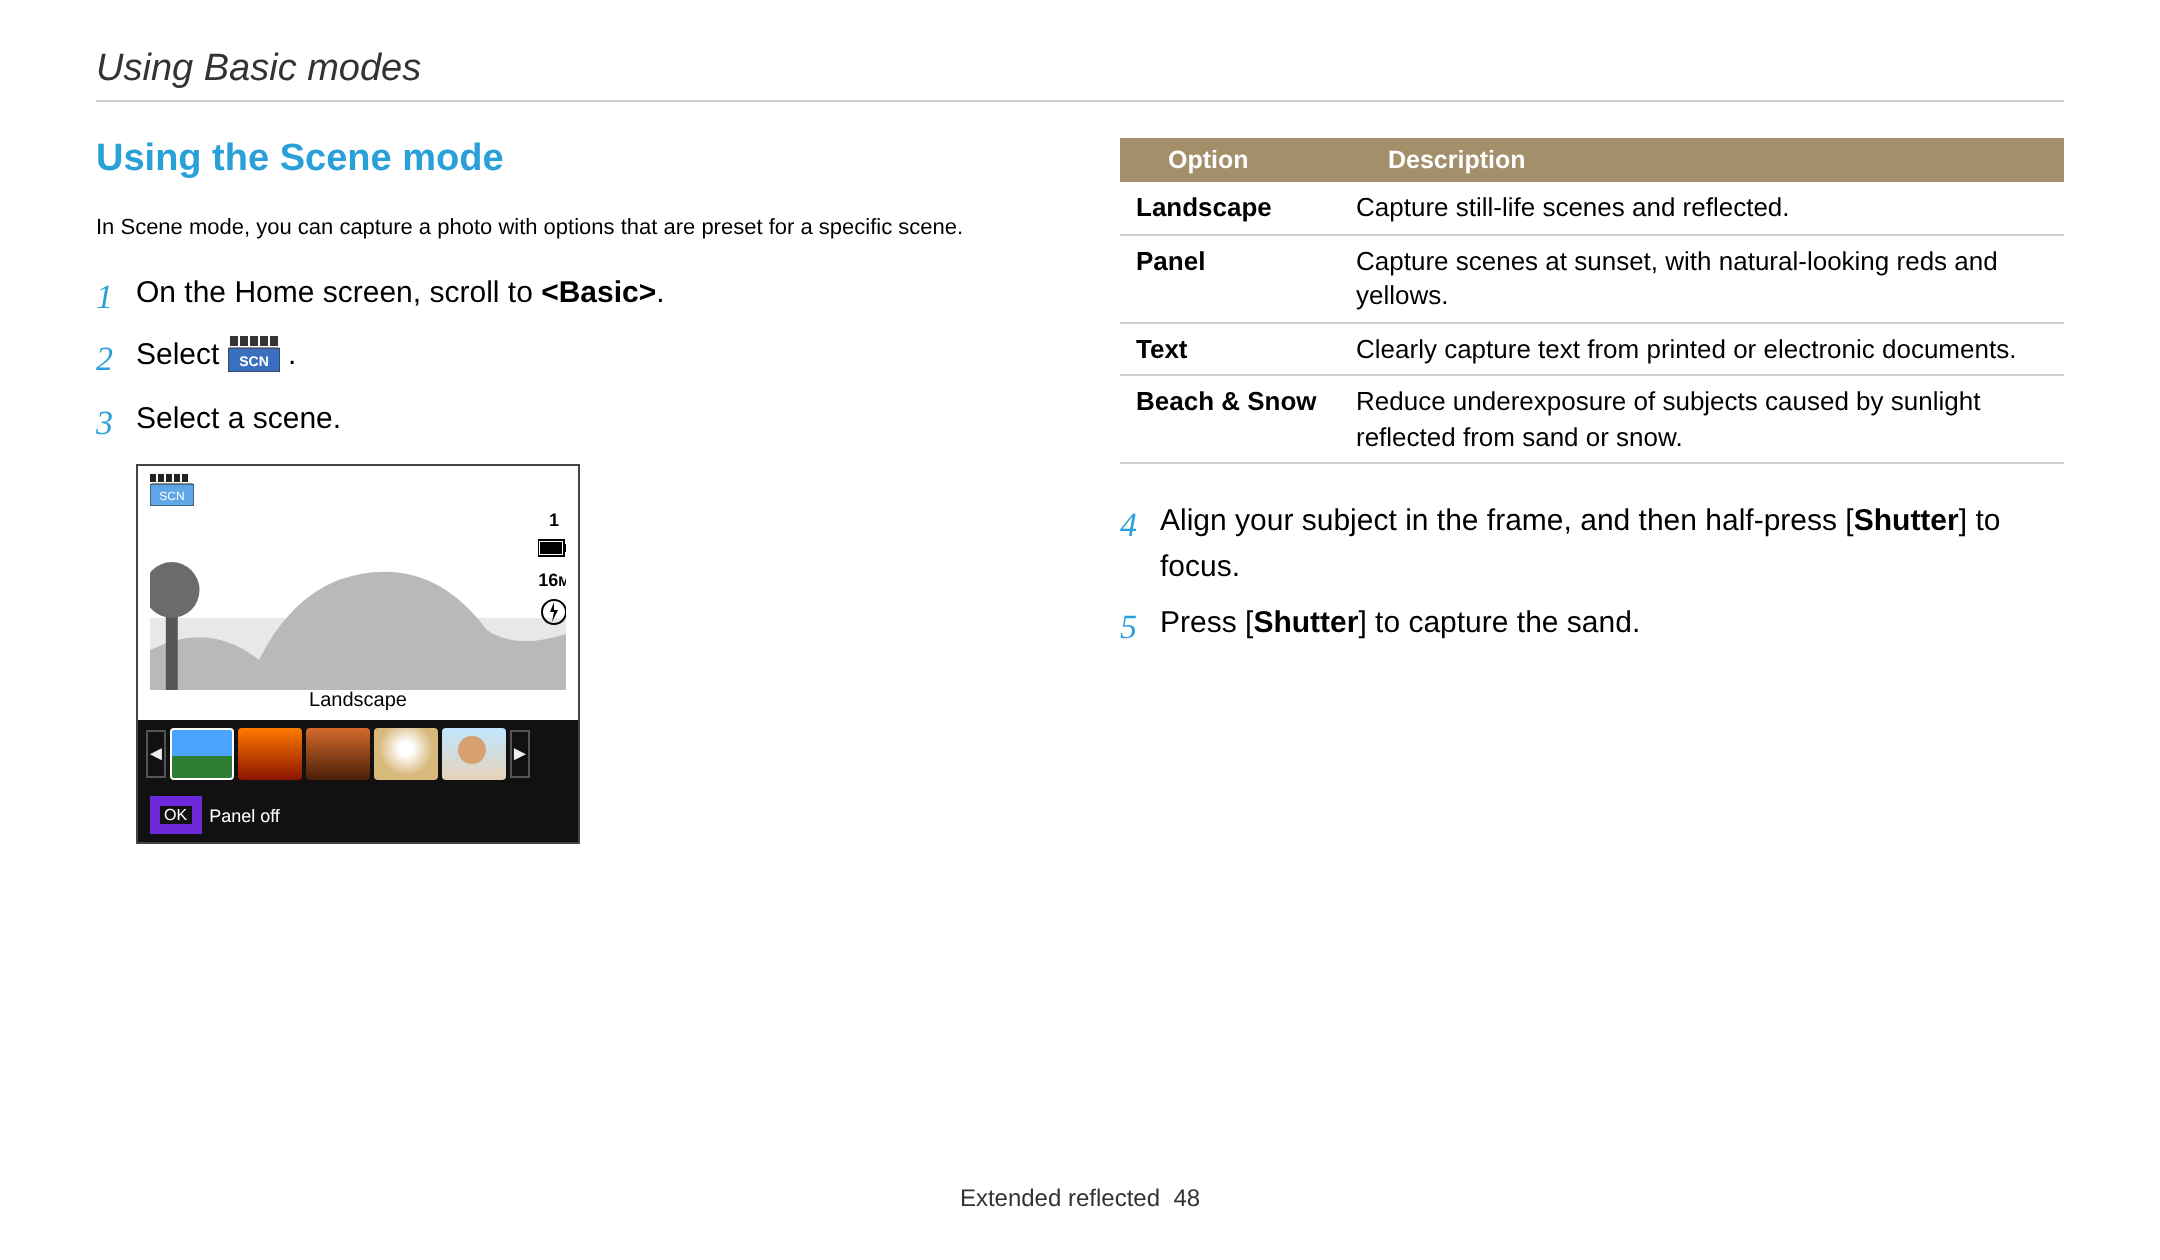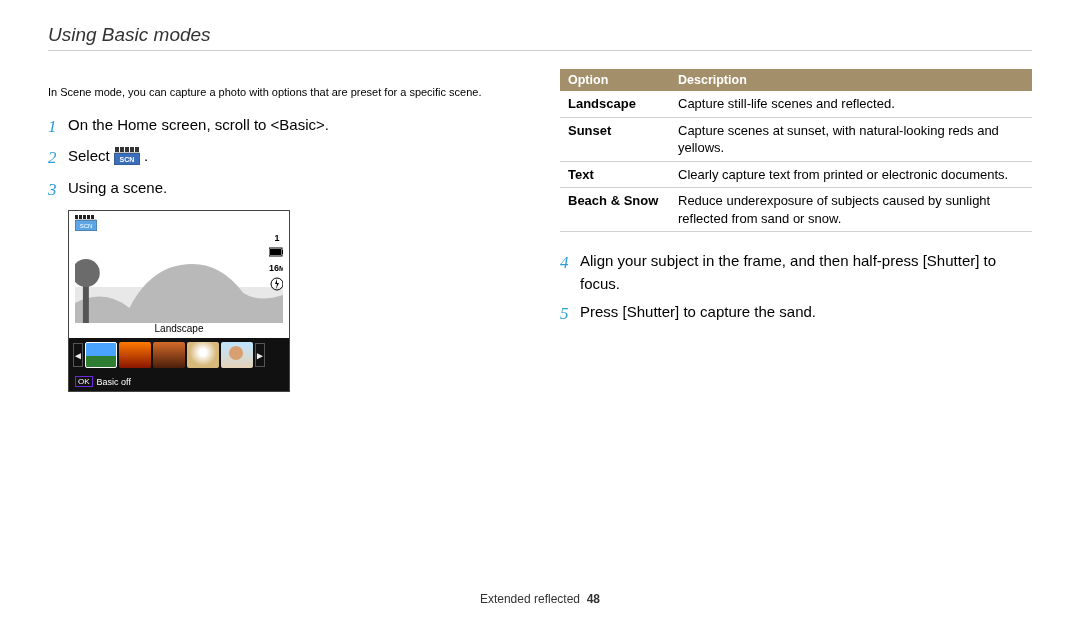--- a/index.html
+++ b/index.html
@@ -54,21 +54,21 @@
   .step-num {
     font-style: italic;
     color: #29a0d8;
     font-weight: 400;
     font-size: 17px;
     width: 20px;
     flex-shrink: 0;
     font-family: Georgia, serif;
   }
   .step-text { flex: 1; }
-  .step-text b { font-weight: 400; }
+  .step-text b { font-weight: 700; }
   .scn-icon {
     display: inline-block;
     width: 26px;
     height: 18px;
     vertical-align: -4px;
   }
   .screenshot-box {
     margin-left: 20px;
     margin-top: 8px;
     width: 222px;
@@ -108,72 +108,73 @@
   .sb-thumb {
     width:32px; height:26px; border-radius:2px;
   }
   .sb-bottom {
     background:#111; color:#fff;
     font-size:9px;
     padding:4px 6px;
     display:flex; align-items:center; gap:4px;
   }
   .ok-box {
-    border:1px solid #6d28d9;
+    border:5px solid #6d28d9;
     padding:0 2px;
     font-size:8px;
   }
   
   table.opt {
     width: 100%;
     border-collapse: collapse;
     font-size: 13px;
   }
   table.opt th {
     text-align: left;
     background: #a38f6a;
     color: #fff;
     font-weight: 600;
-    padding: 4px 8px;
+    padding: 4px 24px;
     font-size: 12.5px;
     margin-left: 32px;
   }
   table.opt th:first-child { width: 110px; }
   table.opt td {
     padding: 4px 8px;
     border-bottom: 1px solid #d0d0d0;
     vertical-align: top;
     line-height: 1.35;
   }
   table.opt td:first-child { font-weight: 700; }
   .steps-right { margin-top: 18px; }
   .footer {
     position: absolute;
     bottom: 24px;
     left: 0; right: 0;
     text-align: center;
     font-size: 12px;
     color: #333;
   }
-  .footer .pg { font-weight: 700; }
+  .footer .pg { font-weight: 400; }
   .vf-side-icons {
     position:absolute; right:-2px; top:0;
     display:flex; flex-direction:column; align-items:center; gap:4px;
     font-size:9px;
   }
 </style>
 </head>
 <body>
 
 <div class="breadcrumb">Using Basic modes</div>
 <hr class="hr">
 
 <div class="columns">
 
   <div class="col">
+    <div class="section-title">Using the Scene mode</div>
     <div class="intro">In Scene mode, you can capture a photo with options that are preset for a specific scene.</div>
 
     <ul class="steps">
       <li class="step">
         <span class="step-num">1</span>
         <span class="step-text">
           <span>On the Home screen, scroll to </span><b>&lt;Basic&gt;</b><span>.</span>
         </span>
       </li>
       <li class="step">
@@ -189,21 +190,21 @@
               <rect x="11" y="0" width="4" height="5" fill="#333"></rect>
                 <rect x="16" y="0" width="4" height="5" fill="#333"></rect>
               <rect x="21" y="0" width="4" height="5" fill="#333"></rect>
             </svg>
           </span>
           <span> .</span>
         </span>
       </li>
       <li class="step">
         <span class="step-num">3</span>
-        <span class="step-text">Using a scene.</span>
+        <span class="step-text">Select a scene.</span>
       </li>
     </ul>
 
     <div class="screenshot-box">
       <div style="position:relative;">
         <div class="sb-top">
           <span>
             <svg width="22" height="16" viewBox="0 0 22 16">
               <rect x="0" y="5" width="22" height="11" rx="1" fill="#5fa6e6" stroke="#222" stroke-width="0.5"></rect>
               <text x="11" y="13" text-anchor="middle" font-size="6" fill="#fff">SCN</text>
@@ -246,39 +247,39 @@
           <div class="sb-thumb" style="background:linear-gradient(#ff7a00,#8a1500);"></div>
           <div class="sb-thumb" style="background:linear-gradient(#d46a2a,#4a1f0a);"></div>
           <div class="sb-thumb" style="background:radial-gradient(circle at 50% 40%, #fff 15%, #d8b97c 60%);"></div>
           <div class="sb-thumb" style="background:linear-gradient(#bfe6ff,#e6d2b8);position:relative;">
               <span style="position:absolute;left:8px;top:4px;width:14px;height:14px;background:#d8a070;border-radius:50%;"></span>
             </div>
           <div class="sb-arrow">►</div>
         </div>
         <div class="sb-bottom">
           <span class="ok-box">OK</span>
-          <span>Basic off</span>
+          <span>Panel off</span>
         </div>
       </div>
     </div>
   </div>
 
   <div class="col">
     <table class="opt">
       <tbody>
           <tr>
         <th>Option</th>
         <th>Description</th>
       </tr>
       <tr>
             <td>Landscape</td>
             <td>Capture still-life scenes and reflected.</td>
           </tr>
       <tr>
-            <td>Sunset</td>
+            <td>Panel</td>
             <td>Capture scenes at sunset, with natural-looking reds and yellows.</td>
           </tr>
       <tr>
             <td>Text</td>
             <td>Clearly capture text from printed or electronic documents.</td>
           </tr>
       <tr>
             <td>Beach &amp; Snow</td>
             <td>Reduce underexposure of subjects caused by sunlight reflected from sand or snow.</td>
           </tr>

